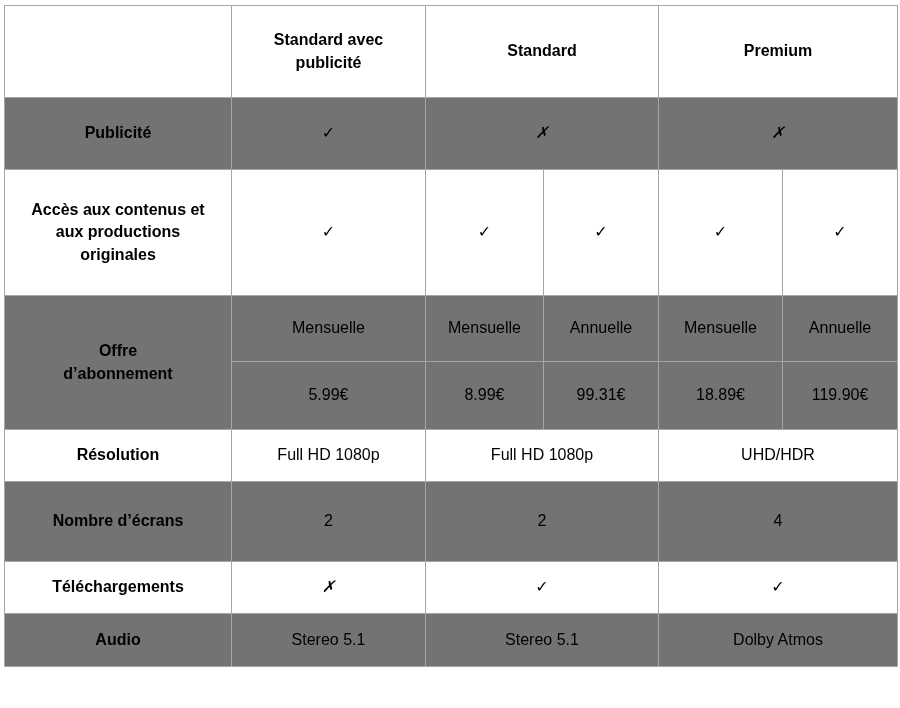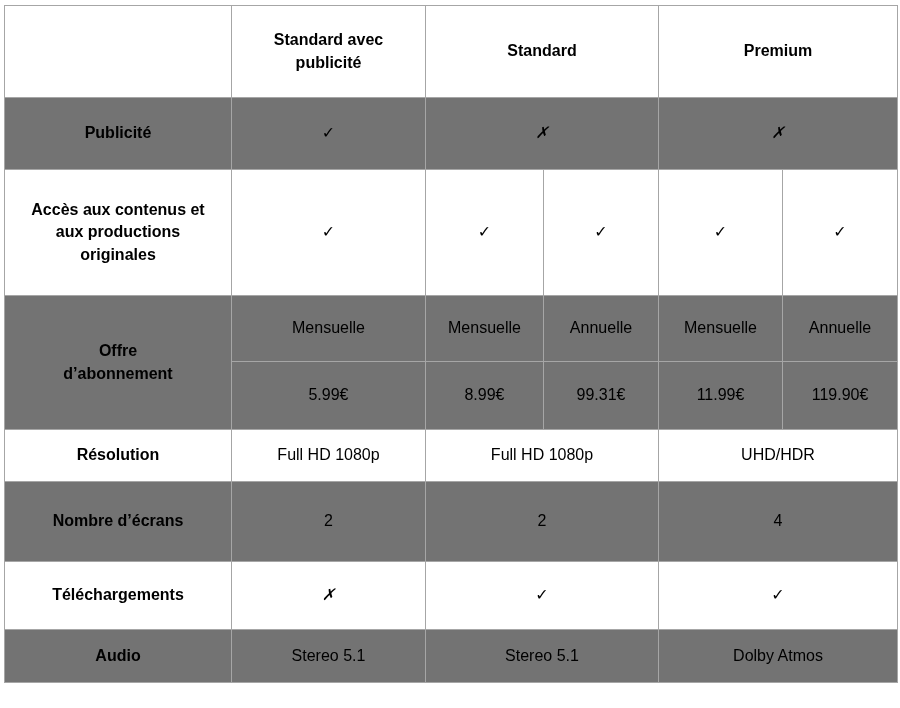--- a/index.html
+++ b/index.html
@@ -35,21 +35,21 @@
   td.vtop { vertical-align: top; padding-top: 26px; }
   .w-acces { display: inline-block; max-width: 186px; }
   .w-offre { display: inline-block; max-width: 140px; }
   tr.rh-header   { height: 92px; }
   tr.rh-pub      { height: 72px; }
   tr.rh-acces    { height: 126px; }
   tr.rh-periode  { height: 66px; }
   tr.rh-prix     { height: 68px; padding-left: 36px; }
   tr.rh-resol    { height: 52px; }
   tr.rh-ecrans   { height: 80px; }
-  tr.rh-dl       { height: 68px; }
+  tr.rh-dl       { height: 52px; }
   tr.rh-audio    { height: 53px; }
 </style>
 </head>
 <body>
 
 <div class="page">
   <table class="pricing">
     <colgroup>
       <col style="width:227px">
       <col style="width:194px">
@@ -89,21 +89,21 @@
       <td>Mensuelle</td>
       <td>Annuelle</td>
       <td>Mensuelle</td>
       <td>Annuelle</td>
     </tr>
 
     <tr class="shaded rh-prix">
       <td>5.99€</td>
       <td>8.99€</td>
       <td>99.31€</td>
-      <td>11.99€</td>
+      <td>18.89€</td>
       <td>119.90€</td>
     </tr>
 
     <tr class="rh-resol">
       <td class="label">Résolution</td>
       <td>Full HD 1080p</td>
       <td colspan="2">Full HD 1080p</td>
       <td colspan="2">UHD/HDR</td>
     </tr>
 

